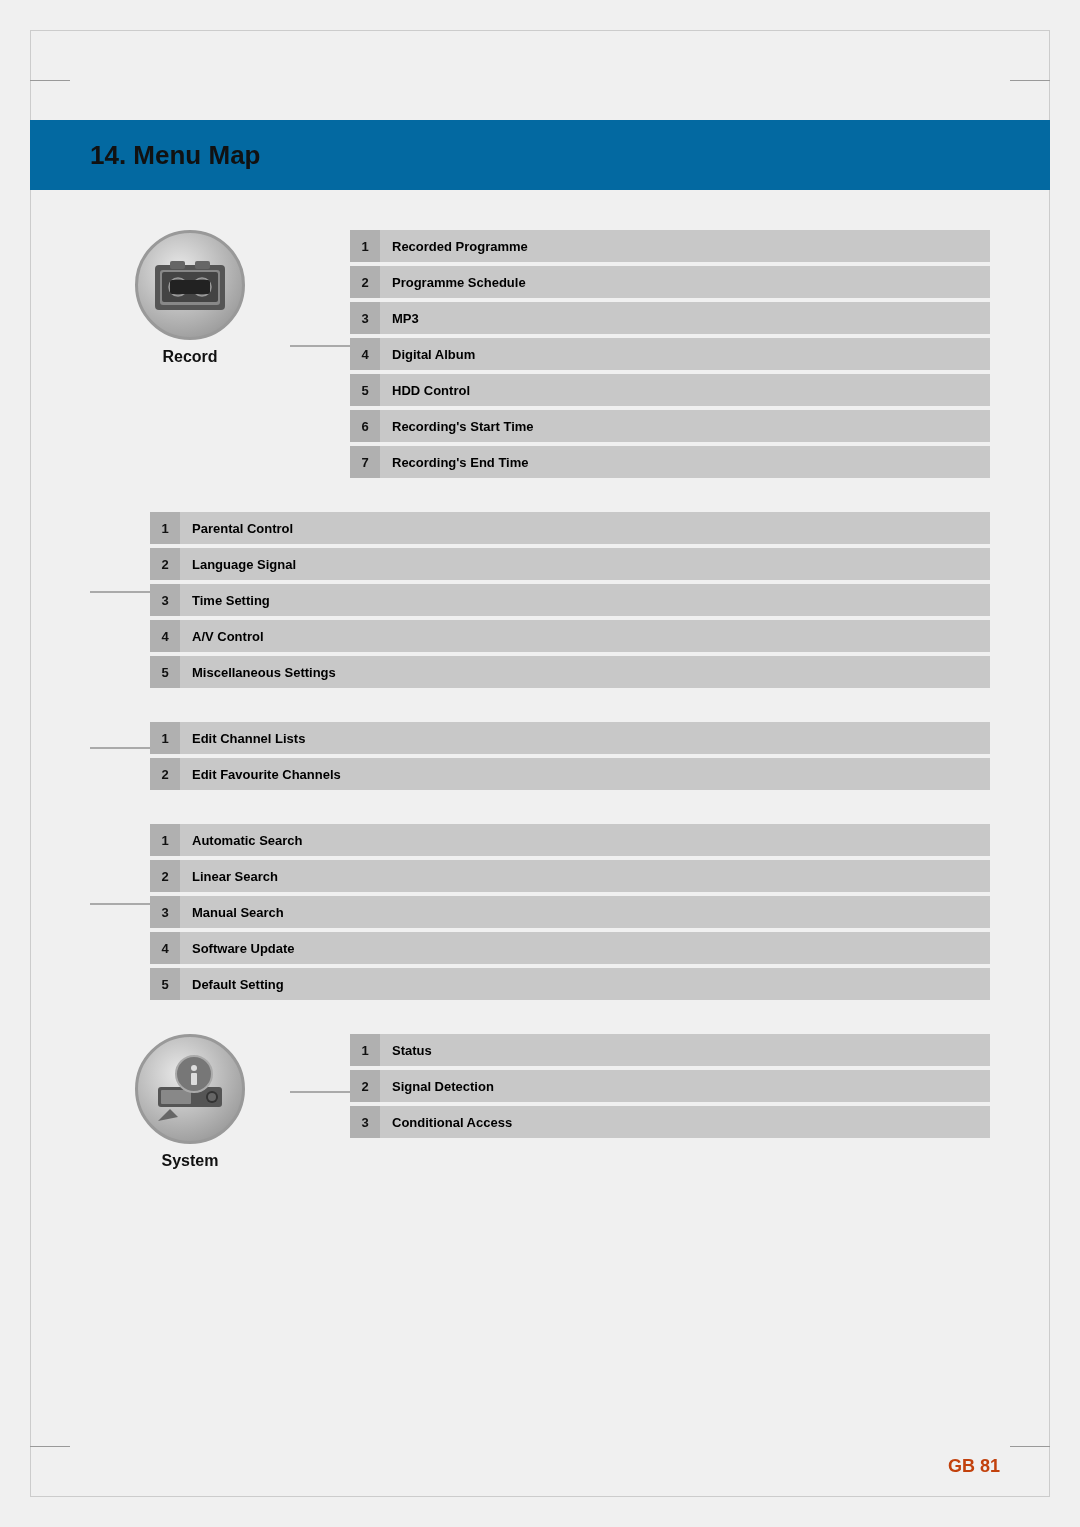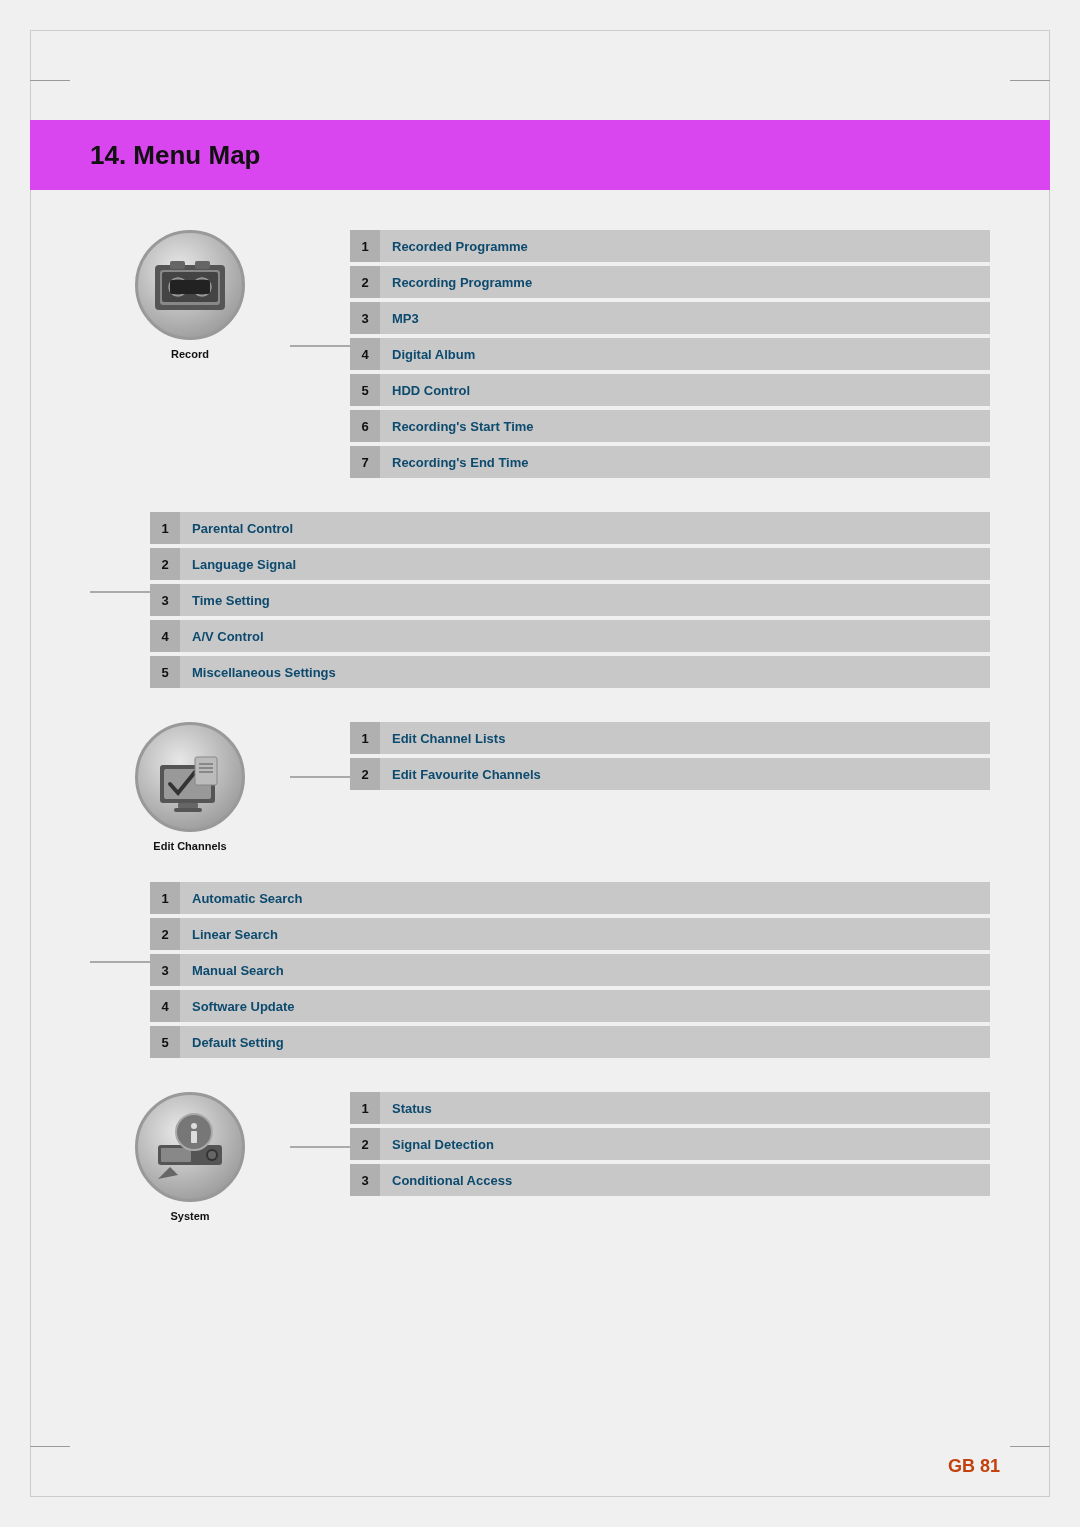--- a/index.html
+++ b/index.html
@@ -40,21 +40,21 @@
       position: absolute;
       bottom: 80px; right: 30px;
       width: 40px; height: 1px;
       background: #999;
     }
 
     .header-bar {
       position: absolute;
       top: 120px; left: 30px; right: 30px;
       height: 70px;
-      background: #d946ef;
+      background: #0369a1;
       display: flex;
       align-items: center;
       padding-left: 60px;
     }
 
     .header-title {
       font-size: 26px;
       font-weight: bold;
       color: #111;
     }
@@ -86,21 +86,21 @@
       border-radius: 50%;
       background: radial-gradient(circle at 40% 35%, #e8e8e8, #888);
       display: flex;
       align-items: center;
       justify-content: center;
       overflow: hidden;
       border: 3px solid #999;
     }
 
     .icon-label {
-      font-size: 11px;
+      font-size: 16px;
       font-weight: bold;
       color: #111;
       margin-top: 8px;
       text-align: right;
     }
 
     .connector-line {
       flex-shrink: 0;
       width: 60px;
       height: 2px;
@@ -134,21 +134,21 @@
 
     .menu-item-label {
       flex: 1;
       height: 32px;
       background: #c8c8c8;
       display: flex;
       align-items: center;
       padding-left: 12px;
       font-size: 13px;
       font-weight: bold;
-      color: #0c4a6e;
+      color: #000000;
     }
 
     .page-footer {
       position: absolute;
       bottom: 50px;
       right: 80px;
       font-size: 18px;
       font-weight: bold;
       color: #c2410c;
     }
@@ -201,21 +201,21 @@
       <span class="icon-label">Record</span>
     </div>
     <div class="connector-line"></div>
     <div class="menu-items-col">
       <div class="menu-item-row">
         <div class="menu-item-number">1</div>
         <div class="menu-item-label">Recorded Programme</div>
       </div>
       <div class="menu-item-row">
         <div class="menu-item-number">2</div>
-        <div class="menu-item-label">Recording Programme</div>
+        <div class="menu-item-label">Programme Schedule</div>
       </div>
       <div class="menu-item-row">
         <div class="menu-item-number">3</div>
         <div class="menu-item-label">MP3</div>
       </div>
       <div class="menu-item-row">
         <div class="menu-item-number">4</div>
         <div class="menu-item-label">Digital Album</div>
       </div>
       <div class="menu-item-row">
@@ -253,40 +253,20 @@
         <div class="menu-item-label">A/V Control</div>
       </div>
       <div class="menu-item-row">
         <div class="menu-item-number">5</div>
         <div class="menu-item-label">Miscellaneous Settings</div>
       </div>
     </div>
   </div>
 
   <div class="menu-section">
-    <div class="icon-label-col">
-      <div class="icon-circle editchannels-icon">
-        <svg viewBox="0 0 80 80" xmlns="http://www.w3.org/2000/svg">
-
-          <rect x="10" y="28" width="55" height="38" rx="3" fill="#555"></rect>
-          <rect x="14" y="32" width="47" height="30" rx="2" fill="#999"></rect>
-
-          <polyline points="20,47 28,56 45,35" stroke="#333" stroke-width="4" fill="none" stroke-linecap="round"></polyline>
-
-          <rect x="28" y="66" width="20" height="5" rx="1" fill="#666"></rect>
-          <rect x="24" y="71" width="28" height="4" rx="2" fill="#555"></rect>
-
-          <rect x="45" y="20" width="22" height="28" rx="2" fill="#bbb" stroke="#888" stroke-width="1"></rect>
-          <line x1="49" y1="27" x2="63" y2="27" stroke="#777" stroke-width="1.5"></line>
-          <line x1="49" y1="31" x2="63" y2="31" stroke="#777" stroke-width="1.5"></line>
-          <line x1="49" y1="35" x2="63" y2="35" stroke="#777" stroke-width="1.5"></line>
-        </svg>
-      </div>
-      <span class="icon-label">Edit Channels</span>
-    </div>
     <div class="connector-line"></div>
     <div class="menu-items-col">
       <div class="menu-item-row">
         <div class="menu-item-number">1</div>
         <div class="menu-item-label">Edit Channel Lists</div>
       </div>
       <div class="menu-item-row">
         <div class="menu-item-number">2</div>
         <div class="menu-item-label">Edit Favourite Channels</div>
       </div>

